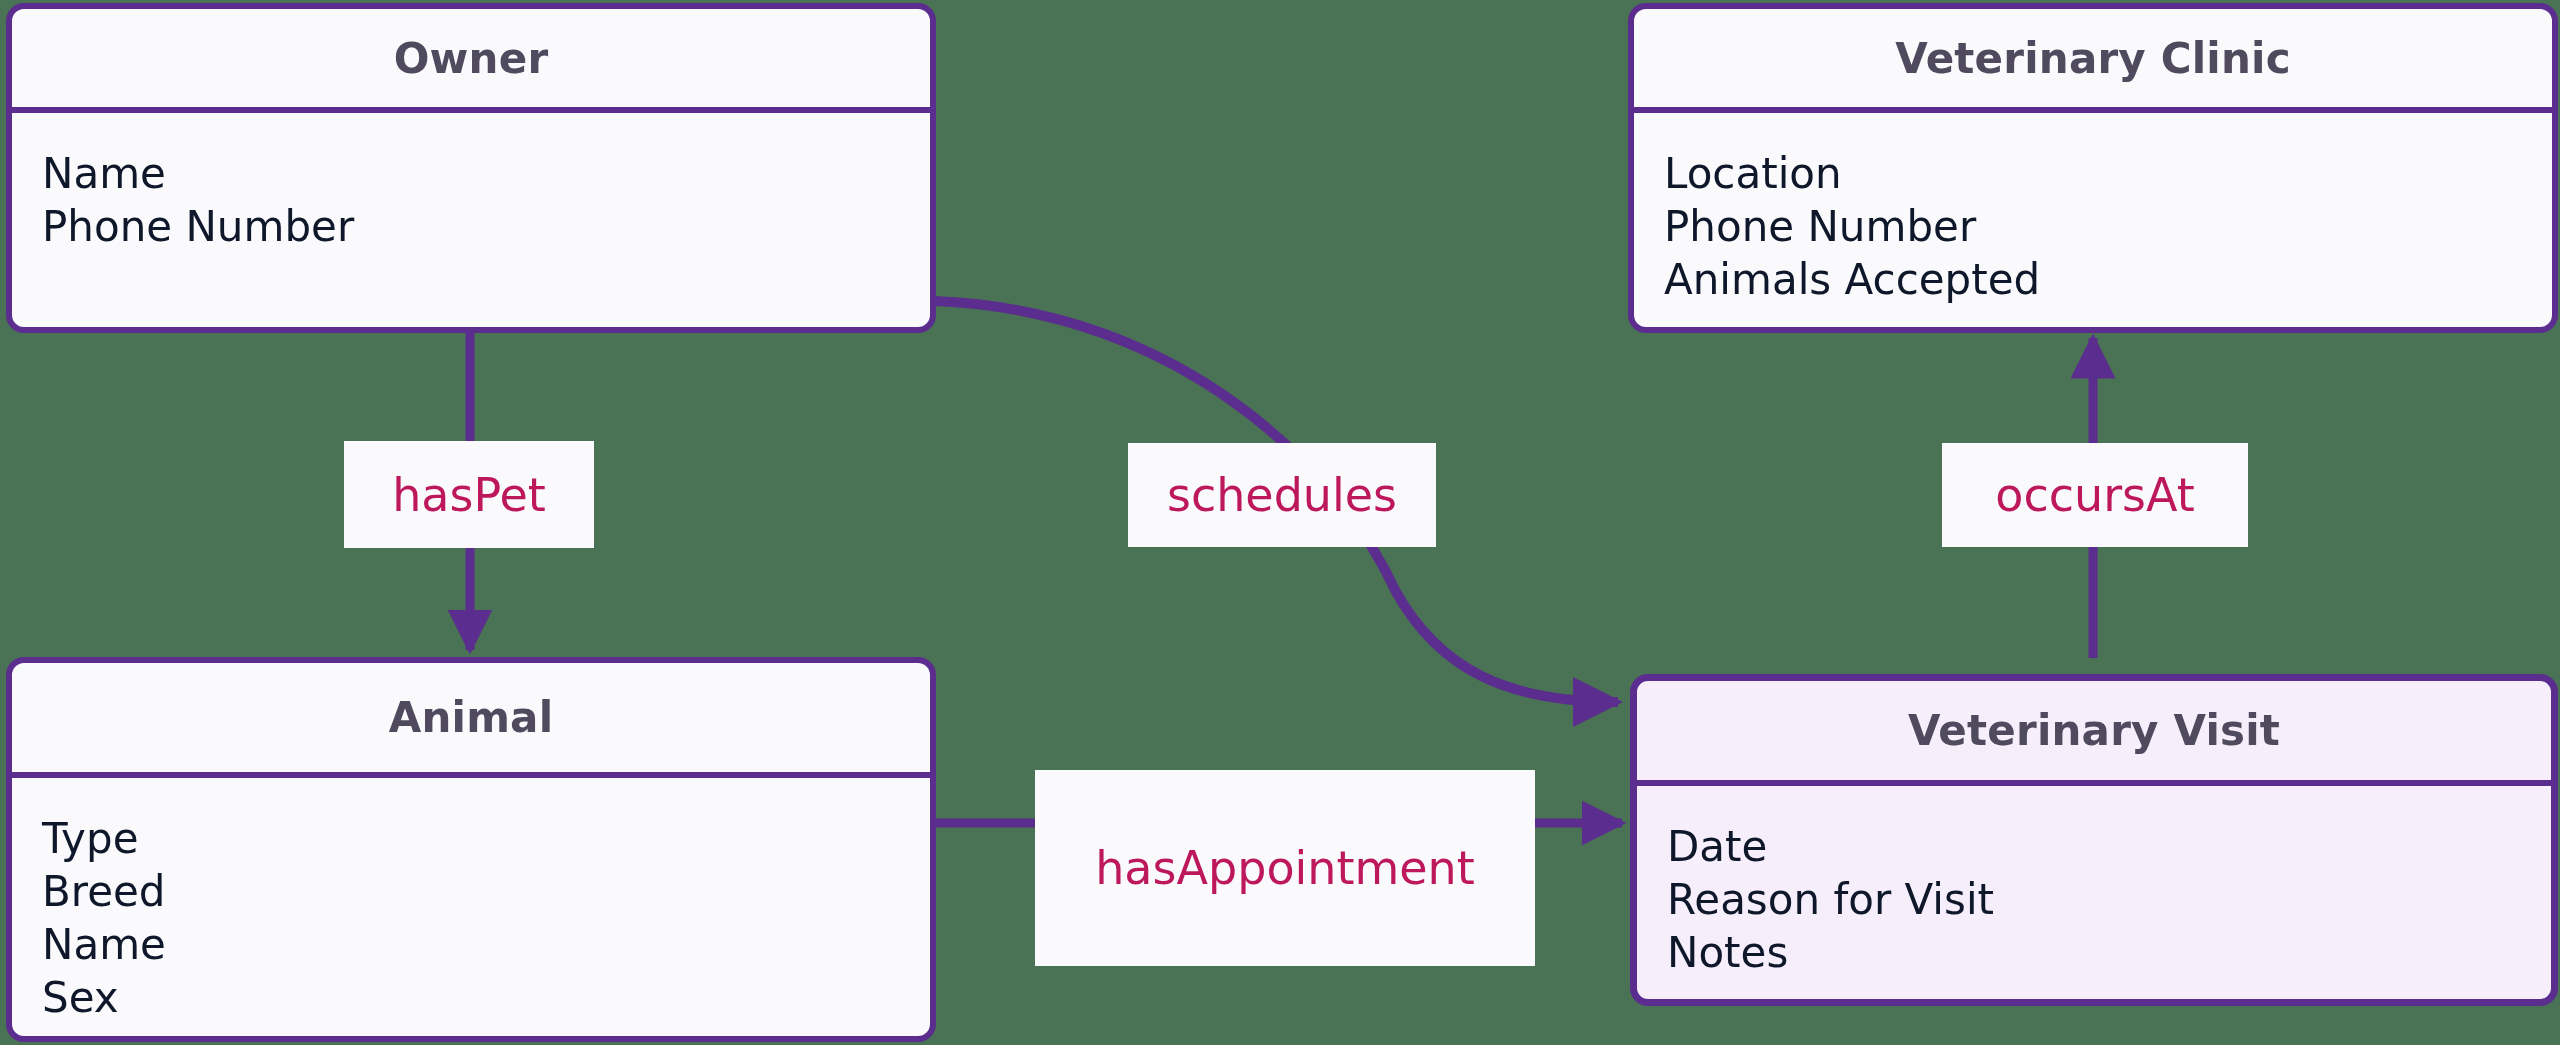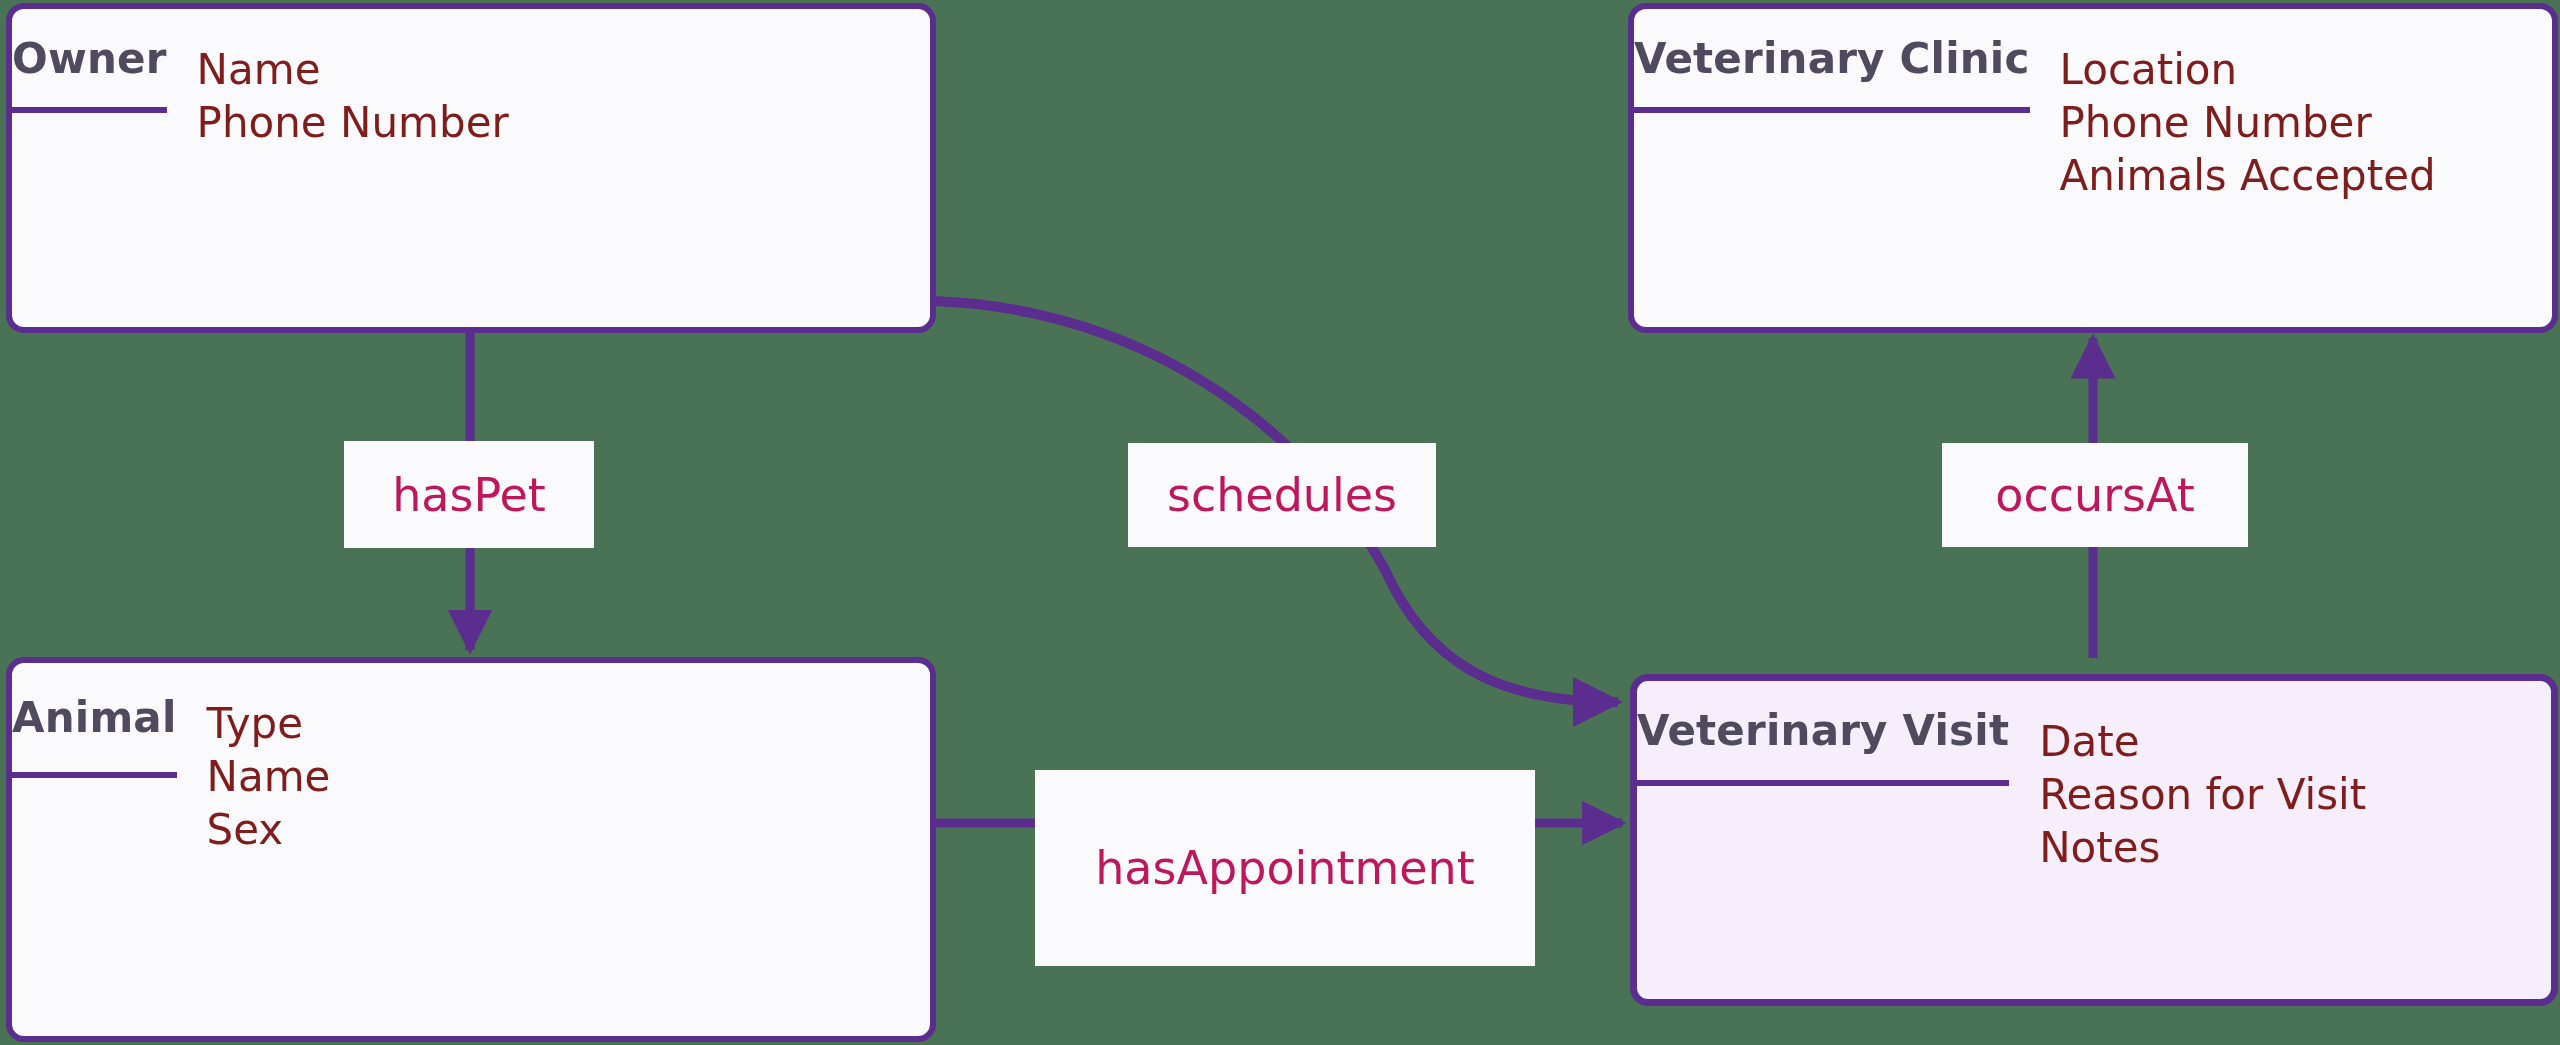--- a/index.html
+++ b/index.html
@@ -28,21 +28,21 @@
 
   
   .entity {
     position: absolute;
     box-sizing: border-box;
     border: 6px solid #5B2D8E;
     border-radius: 18px;
     background: #FAFAFD;
     overflow: hidden;
     display: flex;
-    flex-direction: row;
+    flex-direction: column;
   }
   .entity.tinted {
     background: #F6EFFB;
     border-width: 7px;
     margin-top: 16px;
   }
   .entity-header {
     flex: 0 0 auto;
     display: flex;
     align-items: center;
@@ -58,21 +58,21 @@
     white-space: nowrap;
   }
   .entity-body {
     flex: 1 1 auto;
     padding: 34px 0 0 30px;
     box-sizing: border-box;
   }
   .attr {
     font-size: 42px;
     line-height: 53px;
-    color: #7f1d1d;
+    color: #0f172a;
     white-space: nowrap;
   }
 
   
   #entity-owner       { left: 6px;    top: 3px;   width: 930px; height: 330px; }
   #entity-owner   .entity-header { height: 104px; }
   #entity-clinic      { left: 1628px; top: 3px;   width: 930px; height: 330px; justify-content: flex-end; }
   #entity-clinic  .entity-header { height: 104px; }
   #entity-animal      { left: 6px;    top: 657px; width: 930px; height: 385px; }
   #entity-animal  .entity-header { height: 115px; }
@@ -140,20 +140,21 @@
       <div class="attr">Animals Accepted</div>
     </div>
   </div>
 
   <div class="entity" id="entity-animal">
     <div class="entity-header">
       <div class="entity-title">Animal</div>
     </div>
     <div class="entity-body">
       <div class="attr">Type</div>
+      <div class="attr">Breed</div>
       <div class="attr">Name</div>
       <div class="attr">Sex</div>
     </div>
   </div>
 
   <div class="entity tinted" id="entity-visit">
     <div class="entity-header">
       <div class="entity-title">Veterinary Visit</div>
     </div>
     <div class="entity-body">

